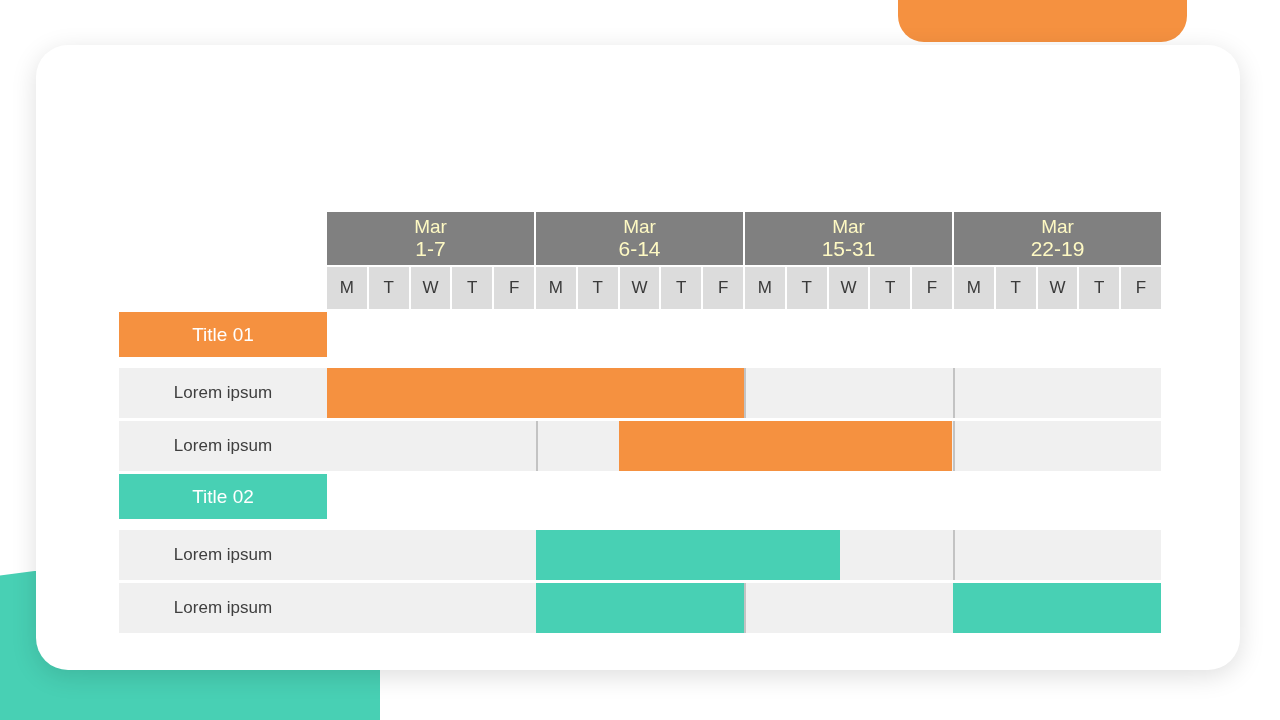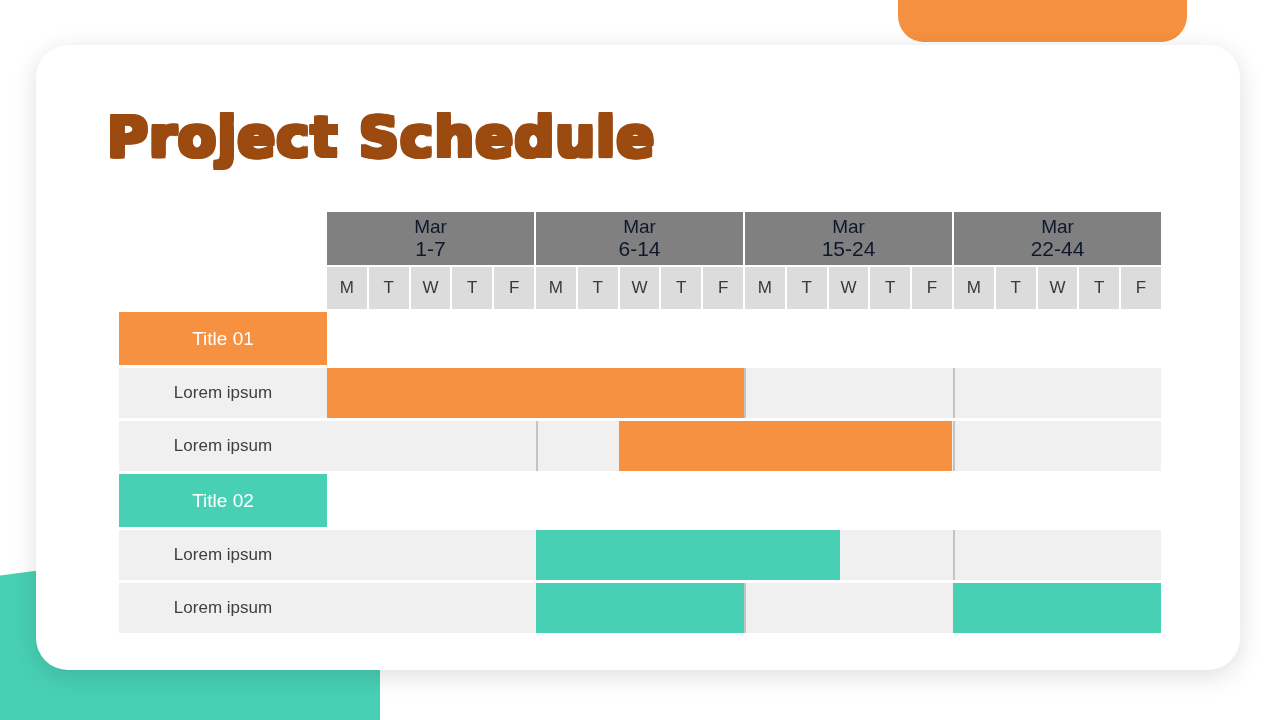--- a/index.html
+++ b/index.html
@@ -74,21 +74,21 @@
     left: 119px; top: 212px;
     width: 1042px;
   }
   .gantt-head { display: flex; }
   .label-col-spacer { width: 208px; flex: 0 0 208px; }
   .weeks-row { display: flex; flex: 1; }
   .week-cell {
     flex: 1 1 0;
     height: 53px;
     background: #808080;
-    color: #0f172a;
+    color: #fef9c3;
     display: flex;
     flex-direction: column;
     align-items: center;
     justify-content: center;
     border-right: 2px solid #ffffff;
     line-height: 1.12;
   }
   .week-cell:last-child { border-right: none; }
   .week-month { font-size: 19px; font-weight: 400; }
   .week-range { font-size: 21px; font-weight: 400; }
@@ -129,54 +129,53 @@
     width: 2px;
     background: #9e9e9e;
     opacity: .55;
   }
   .bar {
     position: absolute;
     top: 0; bottom: 0;
     border-radius: 0;
   }
   .group-row { height: 53px; }
-  .group-row .row-label { height: 53px; }
+  .group-row .row-label { height: 45px; }
 </style>
 </head>
 <body>
 
 <div id="stage">
 
   <div class="deco-orange-top"></div>
   <div class="deco-teal-bottom"></div>
 
   <div class="card"></div>
 
-  <div class="page-title">Project Schedule</div>
 
   <div class="gantt">
 
     <div class="gantt-head">
       <div class="label-col-spacer"></div>
       <div class="weeks-row" id="weeks-row">
           <div class="week-cell">
             <div class="week-month">Mar</div>
             <div class="week-range">1-7</div>
           </div>
           <div class="week-cell">
             <div class="week-month">Mar</div>
             <div class="week-range">6-14</div>
           </div>
           <div class="week-cell">
             <div class="week-month">Mar</div>
-            <div class="week-range">15-24</div>
-          </div>
-          <div class="week-cell">
-            <div class="week-month">Mar</div>
-            <div class="week-range">22-44</div>
+            <div class="week-range">15-31</div>
+          </div>
+          <div class="week-cell">
+            <div class="week-month">Mar</div>
+            <div class="week-range">22-19</div>
           </div>
         </div>
     </div>
 
     <div class="gantt-head">
       <div class="label-col-spacer"></div>
       <div class="days-row" id="days-row">
           <div class="day-cell">M</div>
           <div class="day-cell">T</div>
           <div class="day-cell">W</div>

